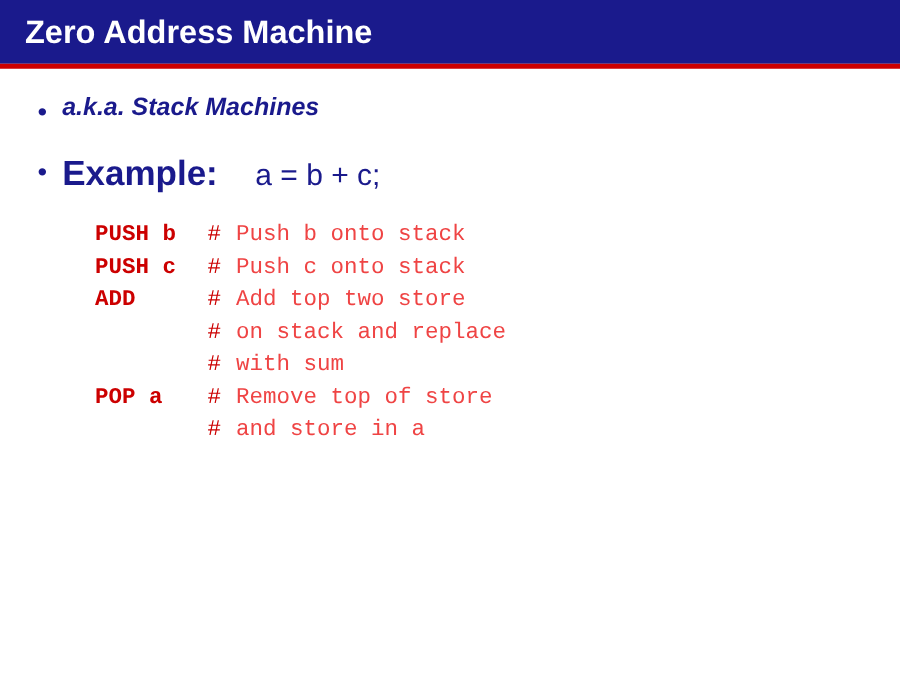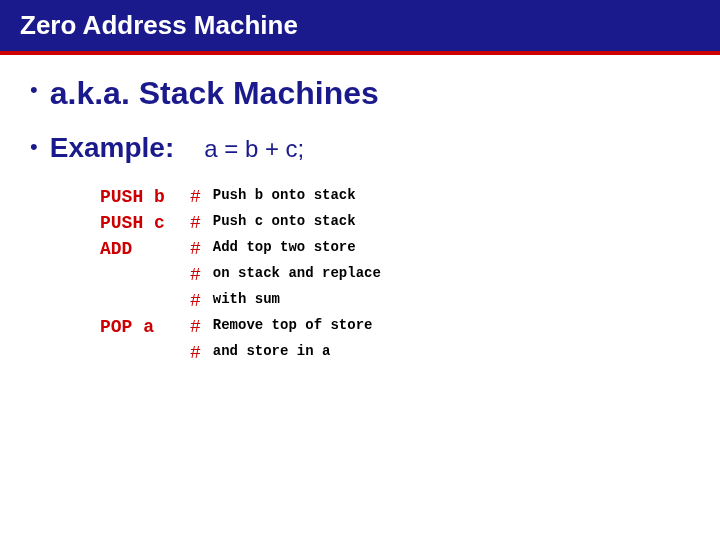--- a/index.html
+++ b/index.html
@@ -56,23 +56,24 @@
     .bullet {
       color: #1a1a8c;
       font-size: 22px;
       margin-right: 12px;
       margin-top: 2px;
       flex-shrink: 0;
     }
 
     .bullet-text {
       color: #1a1a8c;
-      font-size: 32px;
+      font-size: 20px;
       font-weight: bold;
       font-family: Arial, Helvetica, sans-serif;
+      font-style: italic;
     }
 
     .example-line {
       display: flex;
       align-items: baseline;
       gap: 30px;
     }
 
     .example-label {
       color: #1a1a8c;
@@ -81,21 +82,21 @@
     }
 
     .example-expr {
       color: #1a1a8c;
       font-size: 24px;
       font-family: Arial, Helvetica, sans-serif;
     }
 
     .code-table {
       margin-top: 10px;
-      margin-left: 64px;
+      margin-left: 40px;
       font-family: 'Courier New', Courier, monospace;
       font-size: 18px;
       color: #cc0000;
       border-collapse: collapse;
     }
 
     .code-table td {
       padding: 3px 6px;
       vertical-align: top;
     }
@@ -107,25 +108,24 @@
       white-space: nowrap;
     }
 
     .code-col-hash {
       color: #cc0000;
       padding-left: 20px;
       padding-right: 6px;
     }
 
     .code-col-comment {
-      color: #000000;
+      color: #ef4444;
       font-family: 'Courier New', Courier, monospace;
-      font-size: 14px;
+      font-size: 18px;
       white-space: nowrap;
-      font-weight: bold;
     }
   </style>
 </head>
 <body>
 
 <div class="slide">
   <div class="header">
     <span class="header-title">Zero Address Machine</span>
   </div>
   <div class="red-line"></div>

